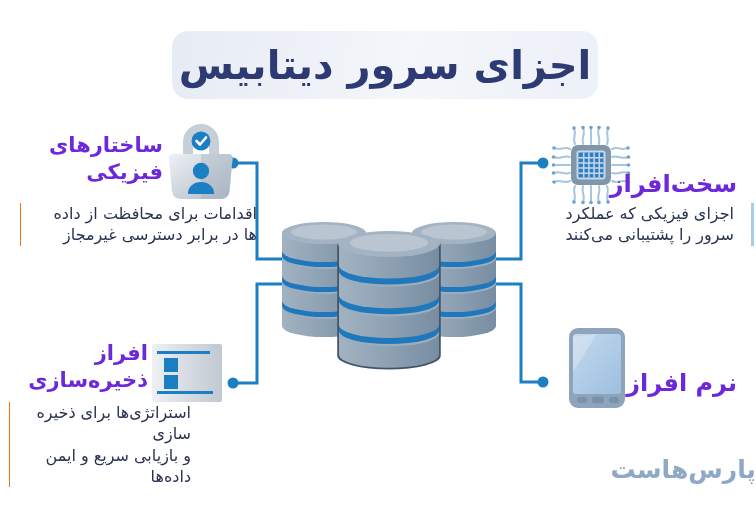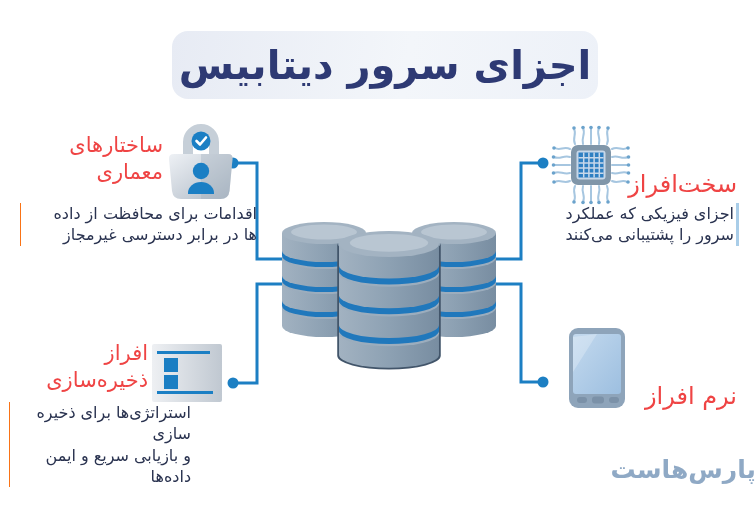--- a/index.html
+++ b/index.html
@@ -10,35 +10,35 @@
   
   .title-box{
     position:absolute;left:172px;top:31px;width:426px;height:68px;border-radius:16px;
     background:linear-gradient(100deg,#e7ebf4 0%,#f3f6fa 55%,#edf1f8 100%);
     display:flex;align-items:center;justify-content:center;
   }
   .title-box h1{
     margin:0;font-size:40px;font-weight:bold;color:#2e3a74;letter-spacing:0;line-height:1;
   }
   
-  .heading{position:absolute;color:#ef4444;font-weight:normal;line-height:1.28;}
+  .heading{position:absolute;color:#6d28d9;font-weight:bold;line-height:1.28;}
   .heading.small{font-size:21px;}
   .heading.single{font-size:24px;}
   .heading span{display:block;}
   .h-tl{left:25px;top:132px;width:138px;text-align:left;direction:rtl;}
   .h-tl span{text-align:right;}
   .h-bl{left:20px;top:340px;width:128px;}
   .h-bl span{text-align:right;}
   .h-tr{left:617px;top:169px;width:120px;text-align:right;}
-  .h-br{left:617px;top:368px;width:120px;text-align:right;margin-top:13px;}
+  .h-br{left:617px;top:368px;width:120px;text-align:right;}
   
   .desc{position:absolute;font-size:16px;color:#2a3350;line-height:1.33;}
   .desc span{display:block;}
   .desc-left{border-left:1px solid #f97316;padding-left:6px;text-align:right;direction:rtl;}
-  .desc-right{border-right:3px solid #a9cde8;padding-right:2px;text-align:right;direction:rtl;}
+  .desc-right{border-right:3px solid #a9cde8;padding-right:17px;text-align:right;direction:rtl;}
   .d-tl{left:20px;top:203px;width:230px;}
   .d-tr{left:527px;top:203px;width:207px;}
   .d-bl{left:9px;top:402px;width:175px;}
   .d-br{left:527px;top:401px;width:207px;}
   
   .icon{position:absolute;}
   .i-lock{left:166px;top:116px;width:70px;height:86px;}
   .i-cpu{left:546px;top:120px;width:90px;height:90px;}
   .i-storage{left:152px;top:344px;width:70px;height:58px;}
   .i-phone{left:567px;top:328px;width:60px;height:80px;}
@@ -118,21 +118,21 @@
       <path d="M8 38 h54 q5 0 4.5 5 l-3 32 q-1 8 -9 8 H15 q-8 0 -9 -8 L3 43 q-.5 -5 5 -5 z" fill="url(#lg)"></path>
       <path d="M35 38 h27 q5 0 4.5 5 l-3 32 q-1 8 -9 8 H35 z" fill="#9fadbb" opacity="0.35"></path>
       <circle cx="35" cy="25" r="9.5" fill="#1b7fc4"></circle>
       <path d="M30.5 25 l3.5 3.5 L40 21.5" fill="none" stroke="#ffffff" stroke-width="2.6" stroke-linecap="round" stroke-linejoin="round"></path>
       <circle cx="35" cy="55" r="8.2" fill="#1b7fc4"></circle>
       <path d="M22 77 a13 11 0 0 1 26 0 v1 h-26 z" fill="#1b7fc4"></path>
     </svg>
   </div>
   <div class="heading small h-tl">
     <span>ساختارهای</span>
-    <span>معماری</span>
+    <span>فیزیکی</span>
   </div>
   <div class="desc desc-left d-tl">
     <span>اقدامات برای محافظت از داده</span>
     <span>ها در برابر دسترسی غیرمجاز</span>
   </div>
 
   <div class="icon i-cpu">
     <svg viewBox="0 0 90 90" width="90" height="90">
       <g stroke="#a6c6e0" stroke-width="2" fill="none" stroke-linecap="round">
         <path d="M29 24 C26 18 31 14 28 9 M37 24 C35 17 40 14 37 8 M45 24 C45 17 45 13 45 8 M53 24 C55 17 50 14 53 8 M61 24 C64 18 59 14 62 9"></path>

